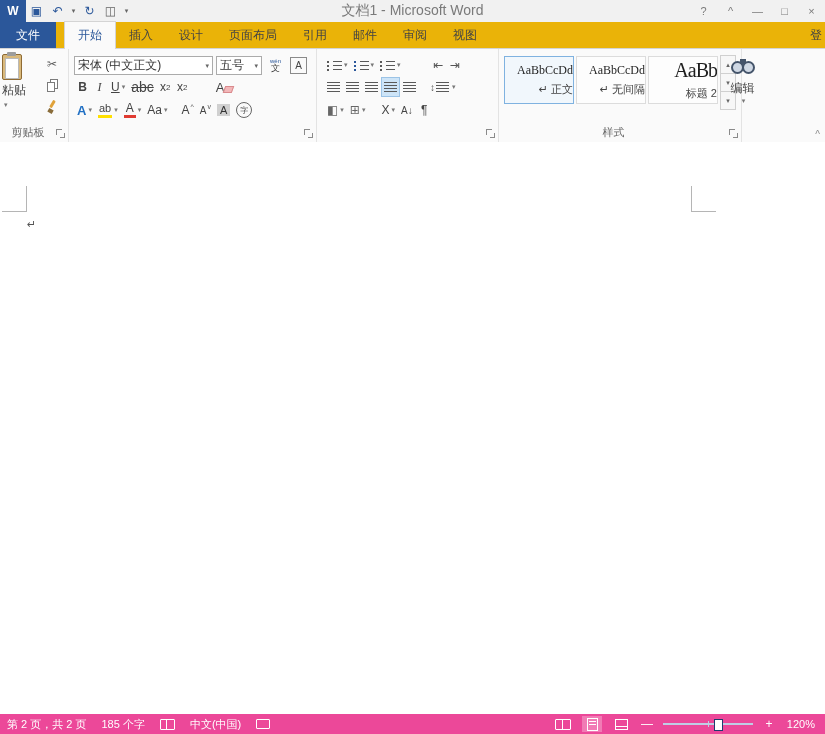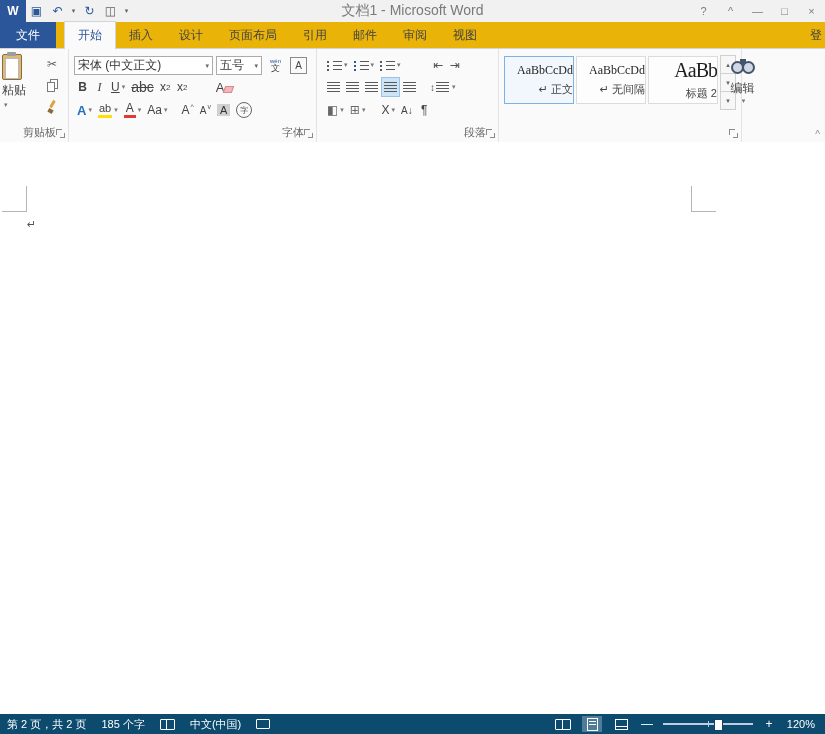--- a/index.html
+++ b/index.html
@@ -20,21 +20,21 @@
   
   .tabrow{position:absolute;top:22px;left:0;right:0;height:26px;background:#eab308;display:flex;align-items:flex-end;z-index:3}
   .tab{height:26px;line-height:26px;padding:0 13px;font-size:12px;color:#444;white-space:nowrap}
   .tab.file{background:#2b579a;color:#fff;padding:0 16px;margin-right:8px}
   .tab.active{background:#fafafa;border:1px solid #d4d4d4;border-bottom:none;color:#2b579a;height:27px;margin-bottom:-1px;line-height:27px}
   .signin{position:absolute;right:3px;top:27px;font-size:12px;color:#444;z-index:4;white-space:nowrap}
 
   
   .ribbon{position:absolute;top:48px;left:0;right:0;height:93px;background:#fafafa;border-top:1px solid #d4d4d4;border-bottom:1px solid #c6c6c6;box-sizing:content-box}
   .grp{position:absolute;top:0;bottom:0;border-right:1px solid #e3e3e3}
-  .glabel{position:absolute;bottom:2px;left:0;right:12px;text-align:right;font-size:11px;color:#676767;white-space:nowrap}
+  .glabel{position:absolute;bottom:2px;left:0;right:12px;text-align:center;font-size:11px;color:#676767;white-space:nowrap}
   .launch{position:absolute;right:3px;bottom:4px;width:9px;height:9px}
   .launch::before{content:"";position:absolute;left:0;top:0;width:5px;height:5px;border-left:1px solid #8a8a8a;border-top:1px solid #8a8a8a}
   .launch::after{content:"";position:absolute;right:0;bottom:0;width:4px;height:4px;border-right:1px solid #8a8a8a;border-bottom:1px solid #8a8a8a}
   .collapse{position:absolute;right:5px;bottom:2px;color:#8a8a8a;font-size:10px;line-height:10px}
   .r{position:absolute;left:6px;display:flex;align-items:flex-end}
   .r1{top:6px;height:20px}.r2{top:28px;height:20px}.r3{top:51px;height:20px}
   .rb{height:20px;min-width:17px;padding:0 2px;display:flex;align-items:center;justify-content:center;color:#444;font-size:12px;border:1px solid transparent;box-sizing:border-box}
   .rb.active{background:#cde4f7;border-color:#9bc3e6}
   .da{font-size:7px;color:#777;margin-left:2px}
 
@@ -103,21 +103,21 @@
   .binoc i{position:absolute;left:9px;top:0;width:6px;height:5px;background:#44546a}
 
   
   .docarea{position:absolute;top:142px;left:0;right:0;bottom:20px;background:#fff;overflow:hidden}
   .cm{position:absolute;width:24px;height:25px}
   .cm-left{left:2px;top:44px;border-right:1px solid #b5b5b5;border-bottom:1px solid #b5b5b5}
   .cm-right{left:691px;top:44px;border-left:1px solid #b5b5b5;border-bottom:1px solid #b5b5b5}
   .pilcrow{position:absolute;left:27px;top:76px;font-size:11px;color:#555}
 
   
-  .statusbar{position:absolute;left:0;right:0;bottom:0;height:20px;background:#0c4a6e;color:#fff;display:flex;align-items:center;font-size:11px}
+  .statusbar{position:absolute;left:0;right:0;bottom:0;height:20px;background:#ec4899;color:#fff;display:flex;align-items:center;font-size:11px}
   .sleft{display:flex;align-items:center;gap:15px;padding-left:7px}
   .sright{margin-left:auto;display:flex;align-items:center;gap:9px;padding-right:10px}
   .sitem{display:flex;align-items:center;gap:4px;white-space:nowrap}
   .book{position:relative;width:13px;height:9px;border:1px solid #fff;border-radius:1px}
   .book::after{content:"";position:absolute;left:5px;top:0;bottom:0;width:1px;background:#fff}
   .kbd{width:12px;height:8px;border:1px solid #fff;border-radius:1px}
   .viewbtn{width:20px;height:16px;display:flex;align-items:center;justify-content:center}
   .viewbtn.active{background:rgba(255,255,255,.28)}
   .vpage{width:9px;height:11px;border:1px solid #fff;position:relative}
   .vpage::after{content:"";position:absolute;left:1px;top:2px;right:1px;height:1px;background:#fff;box-shadow:0 3px #fff}
@@ -263,21 +263,20 @@
           <span style="font-size:10px">A</span>
             <span class="mark">v</span>
         </div>
         <div class="rb">
           <span class="shadeA">A</span>
         </div>
         <div class="rb">
           <span class="encl">字</span>
         </div>
       </div>
-      <div class="glabel">字体</div>
       <div class="launch"></div>
     </div>
 
     <div class="grp" style="left:316px;width:182px">
       <div class="r r1" style="left:8px">
         <div class="rb">
             <span class="ic-list"></span>
             <span class="da">▾</span>
           </div>
         <div class="rb">
@@ -331,21 +330,20 @@
             <span class="da">▾</span>
           </div>
         <div class="rb sortAZ">
             <span>A</span>
             <span>↓</span>
           </div>
         <div class="rb">
             <span>¶</span>
           </div>
       </div>
-      <div class="glabel">段落</div>
       <div class="launch"></div>
     </div>
 
     <div class="grp" style="left:498px;width:243px">
       <div class="scard selected" style="left:6px">
         <span class="prev">AaBbCcDd</span>
         <span class="sname">↵ 正文</span>
       </div>
       <div class="scard" style="left:78px">
         <span class="prev">AaBbCcDd</span>
@@ -353,20 +351,21 @@
       </div>
       <div class="scard h1" style="left:150px">
         <span class="prev">AaBb</span>
         <span class="sname">标题 2</span>
       </div>
       <div class="sscroll" style="left:222px">
         <div class="sbtn">▴</div>
         <div class="sbtn">▾</div>
         <div class="sbtn">▾</div>
       </div>
+      <div class="glabel">样式</div>
       <div class="launch"></div>
     </div>
 
     <div class="grp" style="left:717px;width:52px;border-right:none">
       <div class="editbtn">
         <span class="binoc">
             <i></i>
           </span>
         <span>编辑</span>
         <span class="da">▾</span>

